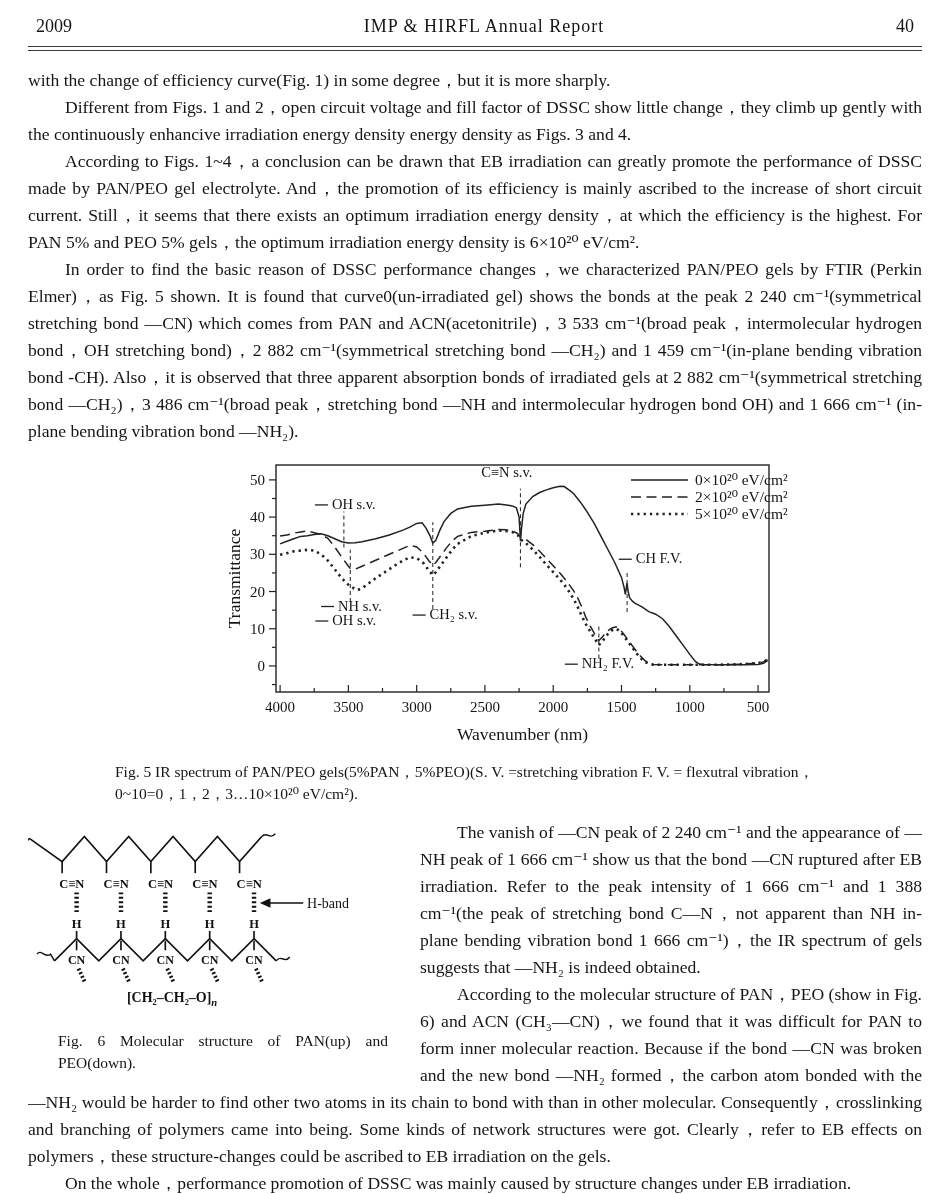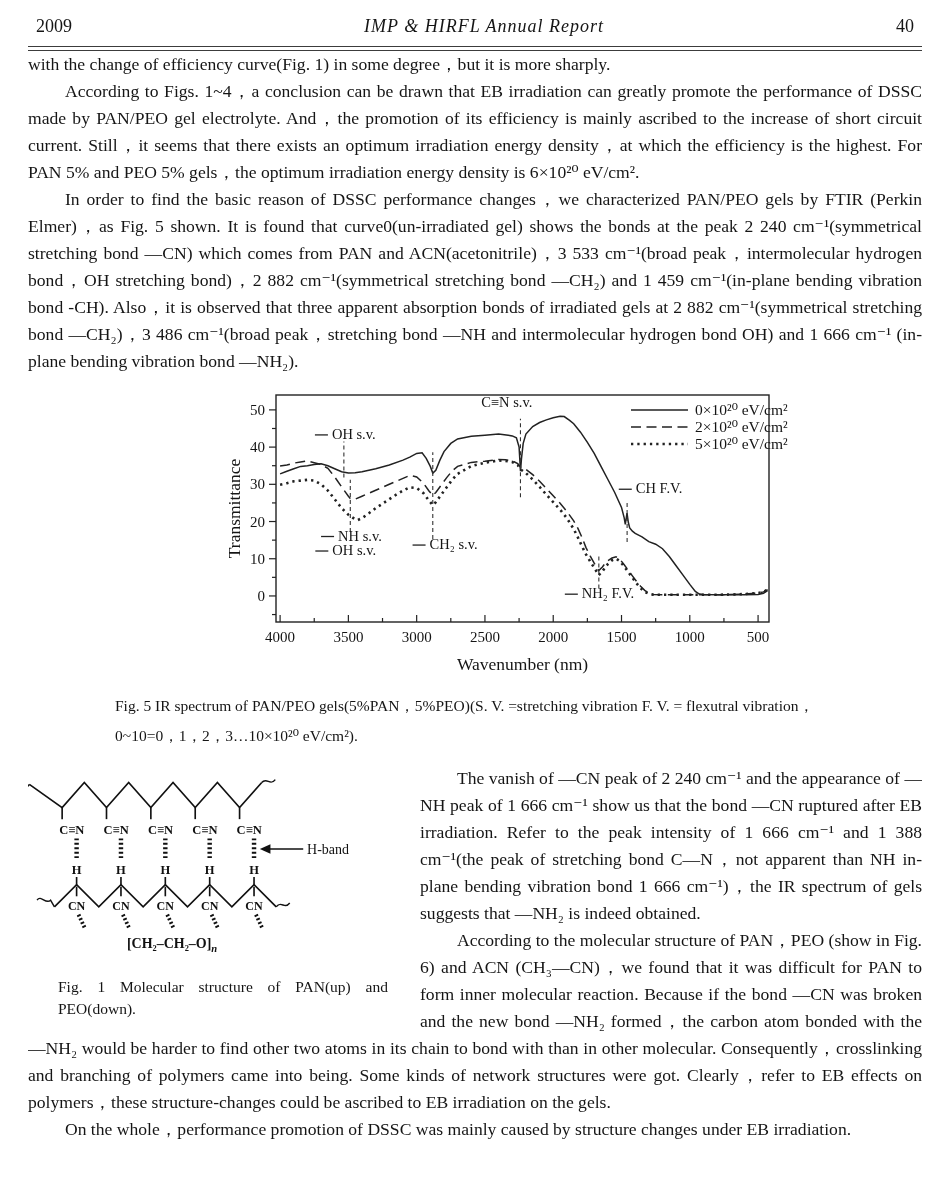--- a/index.html
+++ b/index.html
@@ -1,48 +1,49 @@
 <!DOCTYPE html>
 <html><head>
 <meta charset="utf-8">
 <style>
   html,body{margin:0;padding:0;background:#ffffff;}
   body{width:950px;height:1194px;position:relative;color:#151515;
        font-family:"Liberation Serif","DejaVu Serif",serif;}
   .page{padding:12px 28px 0 28px;}
   .hdr{display:flex;justify-content:space-between;align-items:baseline;
        font-size:18px;padding:4px 8px 0 8px;gap:8px;}
-  .hdr .ttl{letter-spacing:1px;font-style:italic;}
+  .hdr .ttl{letter-spacing:1px;}
   .rule{margin-top:9px;height:3px;border-top:1.6px solid #3c3c3c;border-bottom:1px solid #3c3c3c;}
-  .bodytext{margin-top:0;font-size:17.6px;line-height:27px;text-align:justify;}
+  .bodytext{margin-top:16px;font-size:17.6px;line-height:27px;text-align:justify;}
   p.para{margin:0;}
   p.indent{text-indent:2.1em;}
   figure{margin:0;}
   .fig5wrap{margin-top:12px;margin-left:196px;}
-  .fig5cap{margin:8px 0 0 87px;width:730px;font-size:15.5px;line-height:30px;text-align:left;}
+  .fig5cap{margin:8px 0 0 87px;width:730px;font-size:15.5px;line-height:22px;text-align:left;}
   .cols{margin-top:14px;overflow:hidden;}
   .fig6box{float:left;width:378px;margin:4px 30px 6px -16px;}
   .fig6cap{margin:10px 0 0 46px;width:330px;font-size:15.5px;line-height:22px;}
   .clear{clear:both;}
   svg text{font-family:"Liberation Serif","DejaVu Serif",serif;}
 </style>
 </head>
 <body>
 
 <div class="page">
 
   <div class="hdr">
     <span>2009</span>
     <span class="ttl">IMP &amp; HIRFL Annual Report</span>
     <span>40</span>
   </div>
   <div class="rule"></div>
 
   <div class="bodytext">
     <p class="para">with the change of efficiency curve(Fig. 1) in some degree，but it is more sharply.</p>
+    <p class="para indent">Different from Figs. 1 and 2，open circuit voltage and fill factor of DSSC show little change，they climb up gently with the continuously enhancive irradiation energy density energy density as Figs. 3 and 4.</p>
     <p class="para indent">According to Figs. 1~4，a conclusion can be drawn that EB irradiation can greatly promote the performance of DSSC made by PAN/PEO gel electrolyte. And，the promotion of its efficiency is mainly ascribed to the increase of short circuit current. Still，it seems that there exists an optimum irradiation energy density，at which the efficiency is the highest. For PAN 5% and PEO 5% gels，the optimum irradiation energy density is 6×10²⁰ eV/cm².</p>
     <p class="para indent">In order to find the basic reason of DSSC performance changes，we characterized PAN/PEO gels by FTIR (Perkin Elmer)，as Fig. 5 shown. It is found that curve0(un-irradiated gel) shows the bonds at the peak 2 240 cm⁻¹(symmetrical stretching bond —CN) which comes from PAN and ACN(acetonitrile)，3 533 cm⁻¹(broad peak，intermolecular hydrogen bond，OH stretching bond)，2 882 cm⁻¹(symmetrical stretching bond —CH₂) and 1 459 cm⁻¹(in-plane bending vibration bond -CH). Also，it is observed that three apparent absorption bonds of irradiated gels at 2 882 cm⁻¹(symmetrical stretching bond —CH₂)，3 486 cm⁻¹(broad peak，stretching bond —NH and intermolecular hydrogen bond OH) and 1 666 cm⁻¹ (in-plane bending vibration bond —NH₂).</p>
   </div>
 
   <figure class="fig5wrap">
     <svg id="ir-chart" width="570" height="292">
         <rect x="52" y="8" width="493" height="227" fill="none" stroke="#222" stroke-width="1.4"></rect>
         <line x1="56.096952908587255" y1="235" x2="56.096952908587255" y2="228" stroke="#222" stroke-width="1.2"></line>
         <text x="56.096952908587255" y="255" font-size="15" fill="#151515" text-anchor="middle">4000</text>
         <line x1="90.23822714681441" y1="235" x2="90.23822714681441" y2="231" stroke="#222" stroke-width="1.2"></line>
@@ -165,21 +166,21 @@
           <text x="205" y="146" text-anchor="middle" font-size="12.5" font-weight="bold" fill="#111" font-family="&quot;DejaVu Sans&quot;,sans-serif">CN</text>
           <line x1="207" y1="151" x2="214" y2="166" stroke="#111" stroke-width="4" stroke-dasharray="2,2.2"></line>
           <line x1="251" y1="122" x2="251" y2="132" stroke="#111" stroke-width="1.7"></line>
           <text x="251" y="146" text-anchor="middle" font-size="12.5" font-weight="bold" fill="#111" font-family="&quot;DejaVu Sans&quot;,sans-serif">CN</text>
           <line x1="253" y1="151" x2="260" y2="166" stroke="#111" stroke-width="4" stroke-dasharray="2,2.2"></line>
           <line x1="266" y1="83" x2="302" y2="83" stroke="#111" stroke-width="1.5"></line>
           <polygon points="257,83 268,78 268,88" fill="#111"></polygon>
           <text x="306" y="88" font-size="14.5" fill="#111">H-band</text>
           <text x="166" y="186" text-anchor="middle" font-size="14.5" font-weight="bold" fill="#111" font-family="&quot;DejaVu Sans&quot;,sans-serif">[CH₂–CH₂–O]<tspan dy="4" font-size="11" font-style="italic">n</tspan></text>
         </svg>
-      <div class="fig6cap">Fig. 1  Molecular structure of PAN(up) and PEO(down).</div>
+      <div class="fig6cap">Fig. 6  Molecular structure of PAN(up) and PEO(down).</div>
     </div>
     <p class="para indent">The vanish of —CN peak of 2 240 cm⁻¹ and the appearance of —NH peak of 1 666 cm⁻¹ show us that the bond —CN ruptured after EB irradiation. Refer to the peak intensity of 1 666 cm⁻¹ and 1 388 cm⁻¹(the peak of stretching bond C—N，not apparent than NH in-plane bending vibration bond 1 666 cm⁻¹)，the IR spectrum of gels suggests that —NH₂ is indeed obtained.</p>
     <p class="para indent">According to the molecular structure of PAN，PEO (show in Fig. 6) and ACN (CH₃—CN)，we found that it was difficult for PAN to form inner molecular reaction. Because if the bond —CN was broken and the new bond —NH₂ formed，the carbon atom bonded with the —NH₂ would be harder to find other two atoms in its chain to bond with than in other molecular. Consequently，crosslinking and branching of polymers came into being. Some kinds of network structures were got. Clearly，refer to EB effects on polymers，these structure-changes could be ascribed to EB irradiation on the gels.</p>
     <p class="para indent">On the whole，performance promotion of DSSC was mainly caused by structure changes under EB irradiation.</p>
     <div class="clear"></div>
   </div>
 
 </div>
 
 </body></html>

